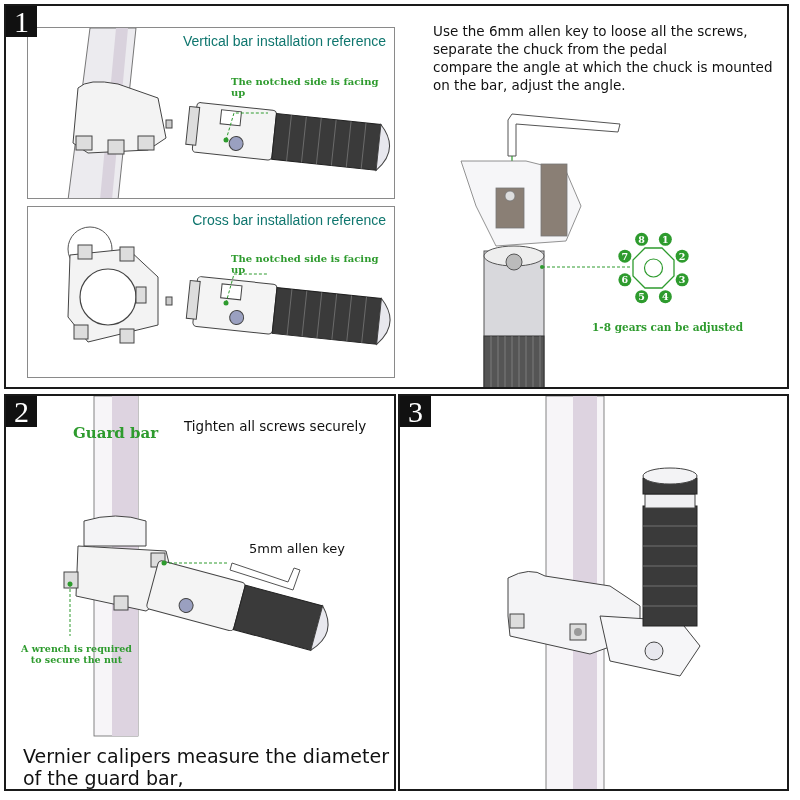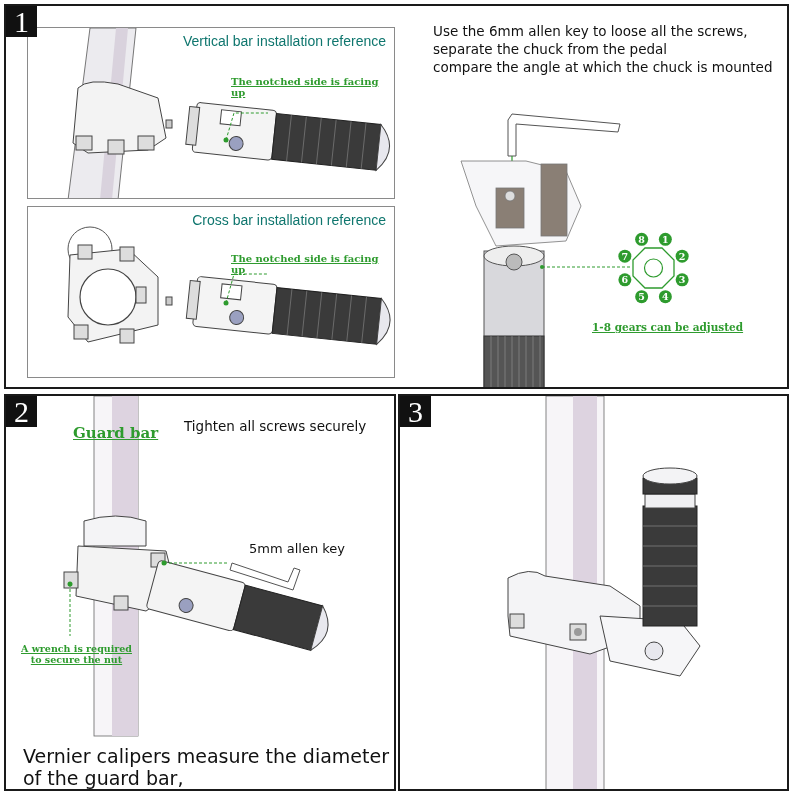--- a/index.html
+++ b/index.html
@@ -2,21 +2,21 @@
 <html><head>
 <meta charset="utf-8">
 <style>
   html, body { margin:0; padding:0; background:#fff; }
   body { width:800px; height:800px; position:relative; overflow:hidden; font-family:"Liberation Sans", sans-serif; }
   .panel { position:absolute; border:2px solid #1a1a1a; background:#fff; box-sizing:border-box; overflow:hidden; }
   .badge { position:absolute; left:0; top:0; width:31px; height:31px; background:#111; color:#fff;
            font-family:"Liberation Serif", serif; font-size:30px; line-height:31px; text-align:center; z-index:5; }
   .subbox { position:absolute; border:1.5px solid #8a8a8a; background:#fff; box-sizing:border-box; overflow:hidden; }
   .subtitle { position:absolute; right:8px; top:5px; font-size:14px; color:#0f766e; font-family:"Liberation Sans", sans-serif; }
-  .green-serif { position:absolute; color:#2e9b2e; font-family:"DejaVu Serif", serif; font-weight:bold;text-decoration:underline; }
+  .green-serif { position:absolute; color:#2e9b2e; font-family:"DejaVu Serif", serif; font-weight:bold; }
   .instr { position:absolute; color:#111; font-family:"DejaVu Sans", sans-serif; }
   svg { position:absolute; overflow:visible; }
 </style>
 </head>
 <body>
 
 <div class="panel" style="left:4px; top:4px; width:785px; height:385px;">
   <div class="badge">1</div>
 
   <div class="subbox" style="left:21px; top:21px; width:368px; height:172px;">
@@ -88,20 +88,21 @@
       <path d="M198 96 L206 67 L240 67" stroke="#2e9b2e" stroke-width="1" fill="none" stroke-dasharray="3,2"></path>
       <circle cx="198" cy="96" r="2.5" fill="#2e9b2e"></circle>
     </svg>
     <div class="green-serif" style="left:203px; top:46px; font-size:10px;">The notched side is facing up</div>
   </div>
 
   <div class="instr" style="left:427px; top:16px; font-size:13.5px; line-height:18px;">
     <div>Use the 6mm allen key to loose all the screws,</div>
     <div>separate the chuck from the pedal</div>
     <div>compare the angle at which the chuck is mounted</div>
+    <div>on the bar, adjust the angle.</div>
   </div>
 
   <svg width="785" height="385" style="left:0;top:0;">
     <g>
       <path d="M502 114 L502 150 L510 150 L510 118 L612 126 L614 118 L506 108 Z" fill="#fff" stroke="#555" stroke-width="1"></path>
     </g>
     <line x1="506" y1="150" x2="506" y2="190" stroke="#2e9b2e" stroke-width="1.2"></line>
     <g fill="#f6f6f8" stroke="#777" stroke-width="0.8">
       <path d="M455 155 L520 155 L560 165 L575 200 L560 235 L490 240 L470 200 Z"></path>
       <rect x="490" y="182" width="28" height="40" fill="#8a7f75"></rect>

